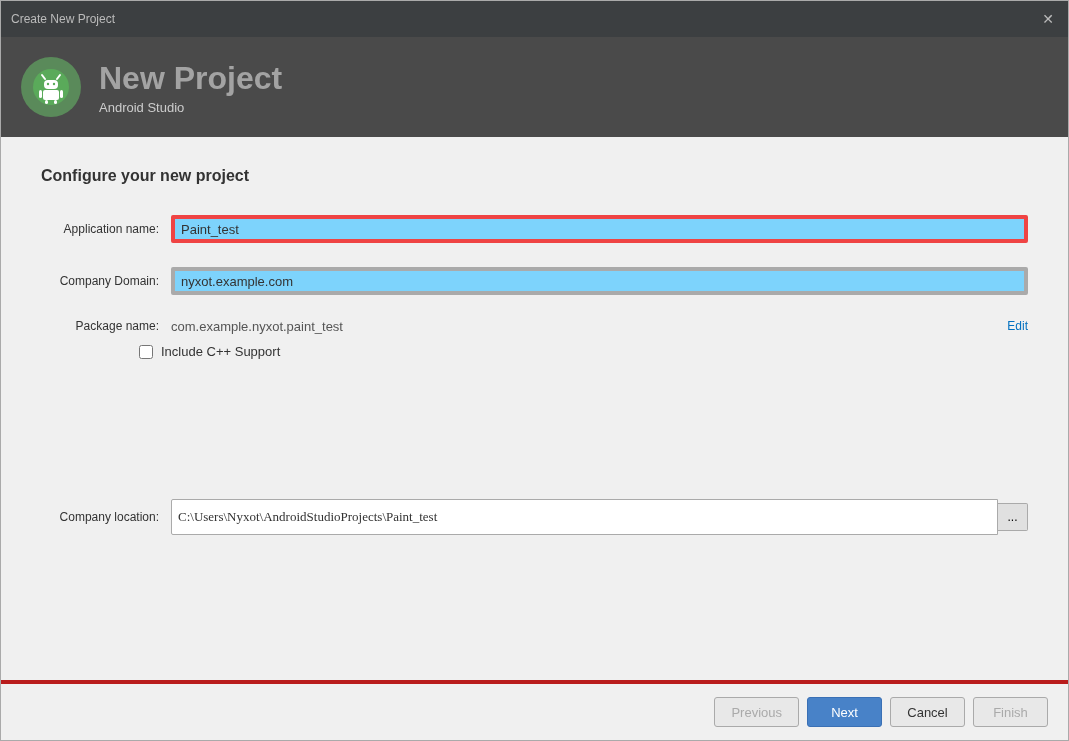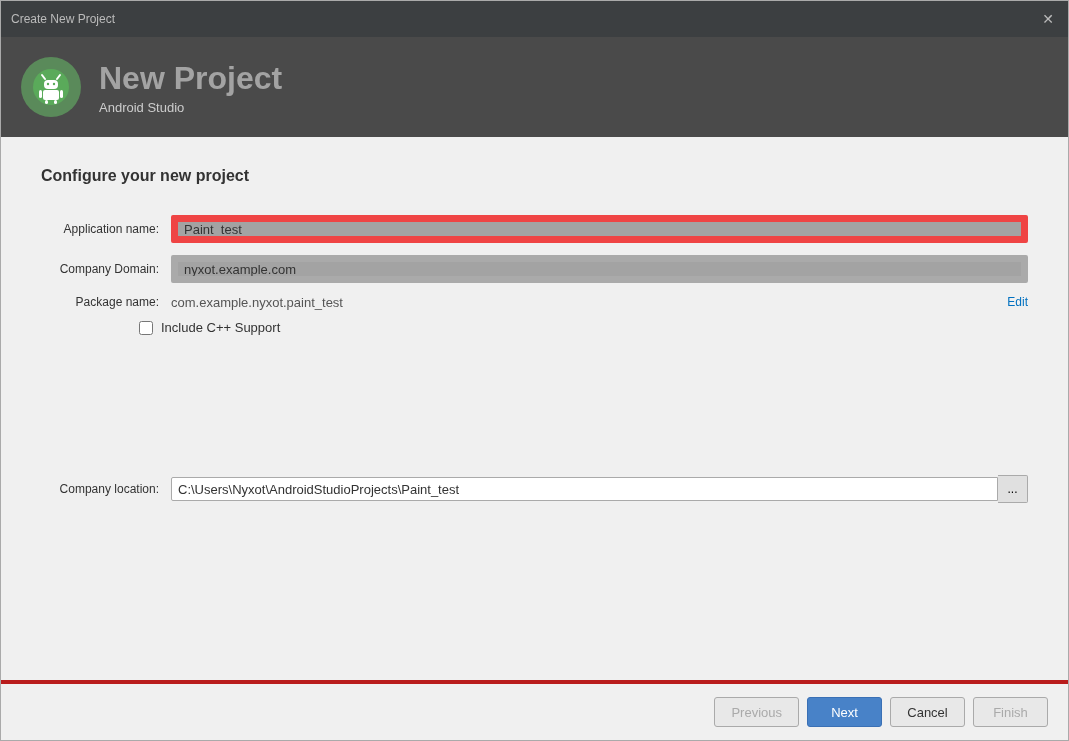--- a/index.html
+++ b/index.html
@@ -105,41 +105,41 @@
       margin-bottom: 30px;
     }
 
     .form-area {
       flex: 1;
     }
 
     .form-row {
       display: flex;
       align-items: center;
-      margin-bottom: 12px;
+      margin-bottom: 24px;
     }
 
     .form-label {
       width: 130px;
       font-size: 12px;
       color: #333;
       text-align: right;
       padding-right: 12px;
       flex-shrink: 0;
     }
 
     .form-input {
       flex: 1;
       height: 28px;
-      border: 7px solid #ef4444;
+      border: 4px solid #ef4444;
       border-radius: 2px;
       padding: 0 6px;
       font-size: 13px;
       color: #333;
-      background: #a3a3a3;
+      background: #7dd3fc;
       outline: none;
     }
 
     .form-input-normal {
       border-color: #aaa;
     }
 
     .package-row {
       display: flex;
       align-items: flex-start;
@@ -198,28 +198,29 @@
     }
 
     .project-location-input-wrap {
       flex: 1;
       display: flex;
       align-items: center;
     }
 
     .project-location-input {
       flex: 1;
-      height: 24px;
+      height: 36px;
       border: 1px solid #aaa;
       border-radius: 2px 0 0 2px;
       padding: 0 6px;
       font-size: 13px;
       color: #333;
       background: white;
       outline: none;
+      font-family: Liberation Serif, serif;
     }
 
     .project-location-btn {
       width: 30px;
       height: 28px;
       border: 1px solid #aaa;
       border-left: none;
       background: #e0e0e0;
       cursor: pointer;
       display: flex;

